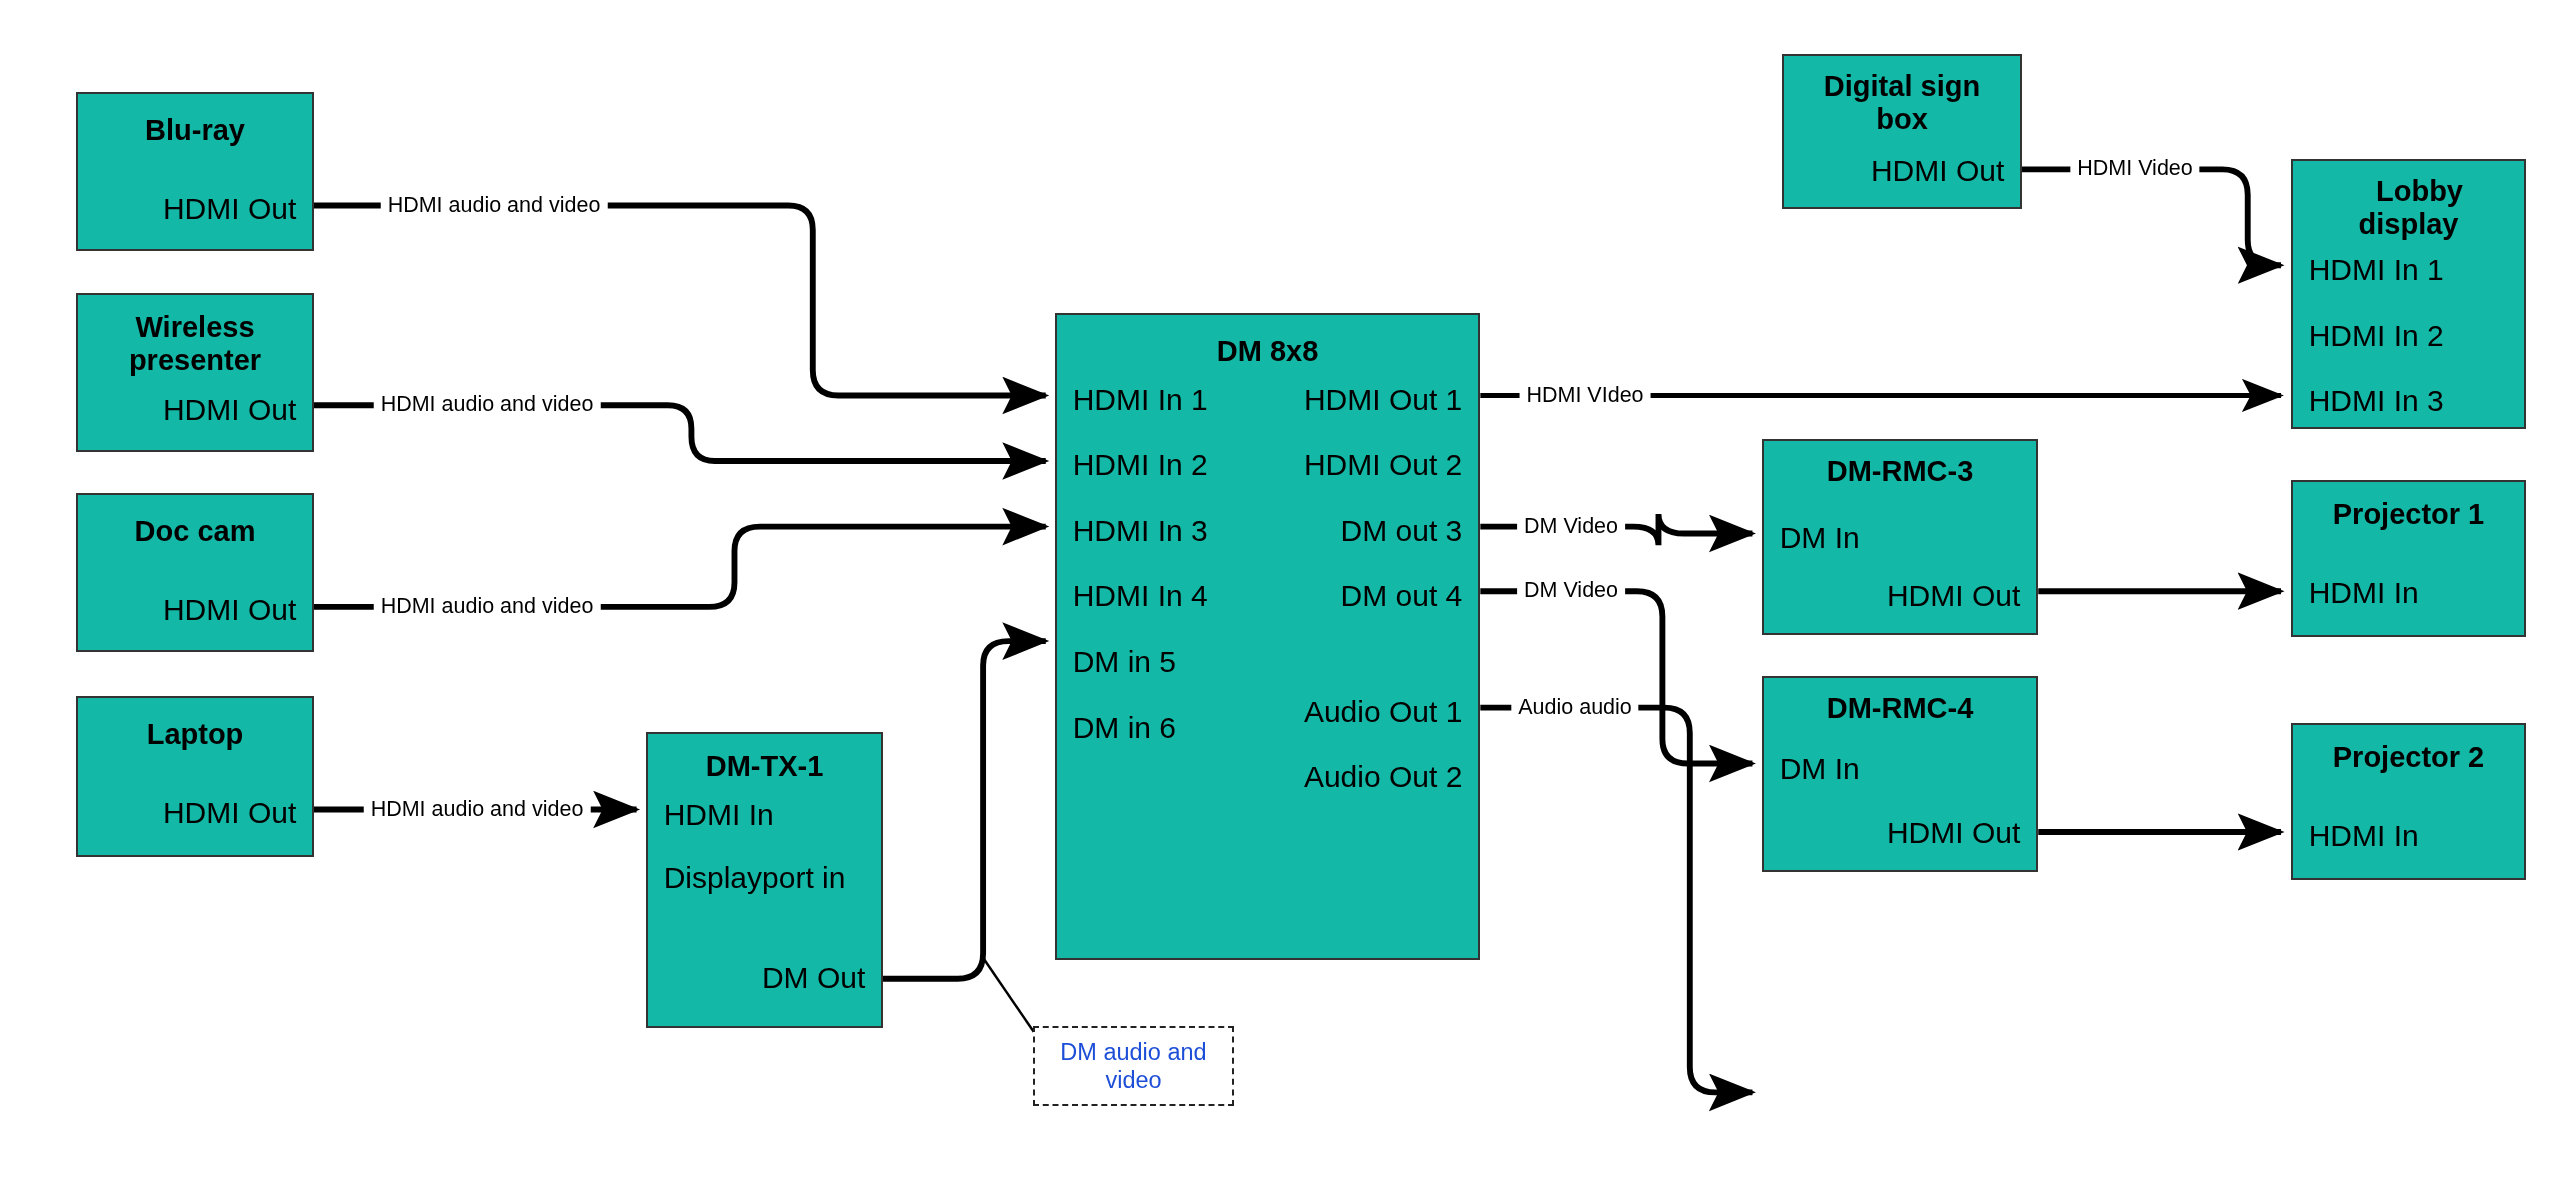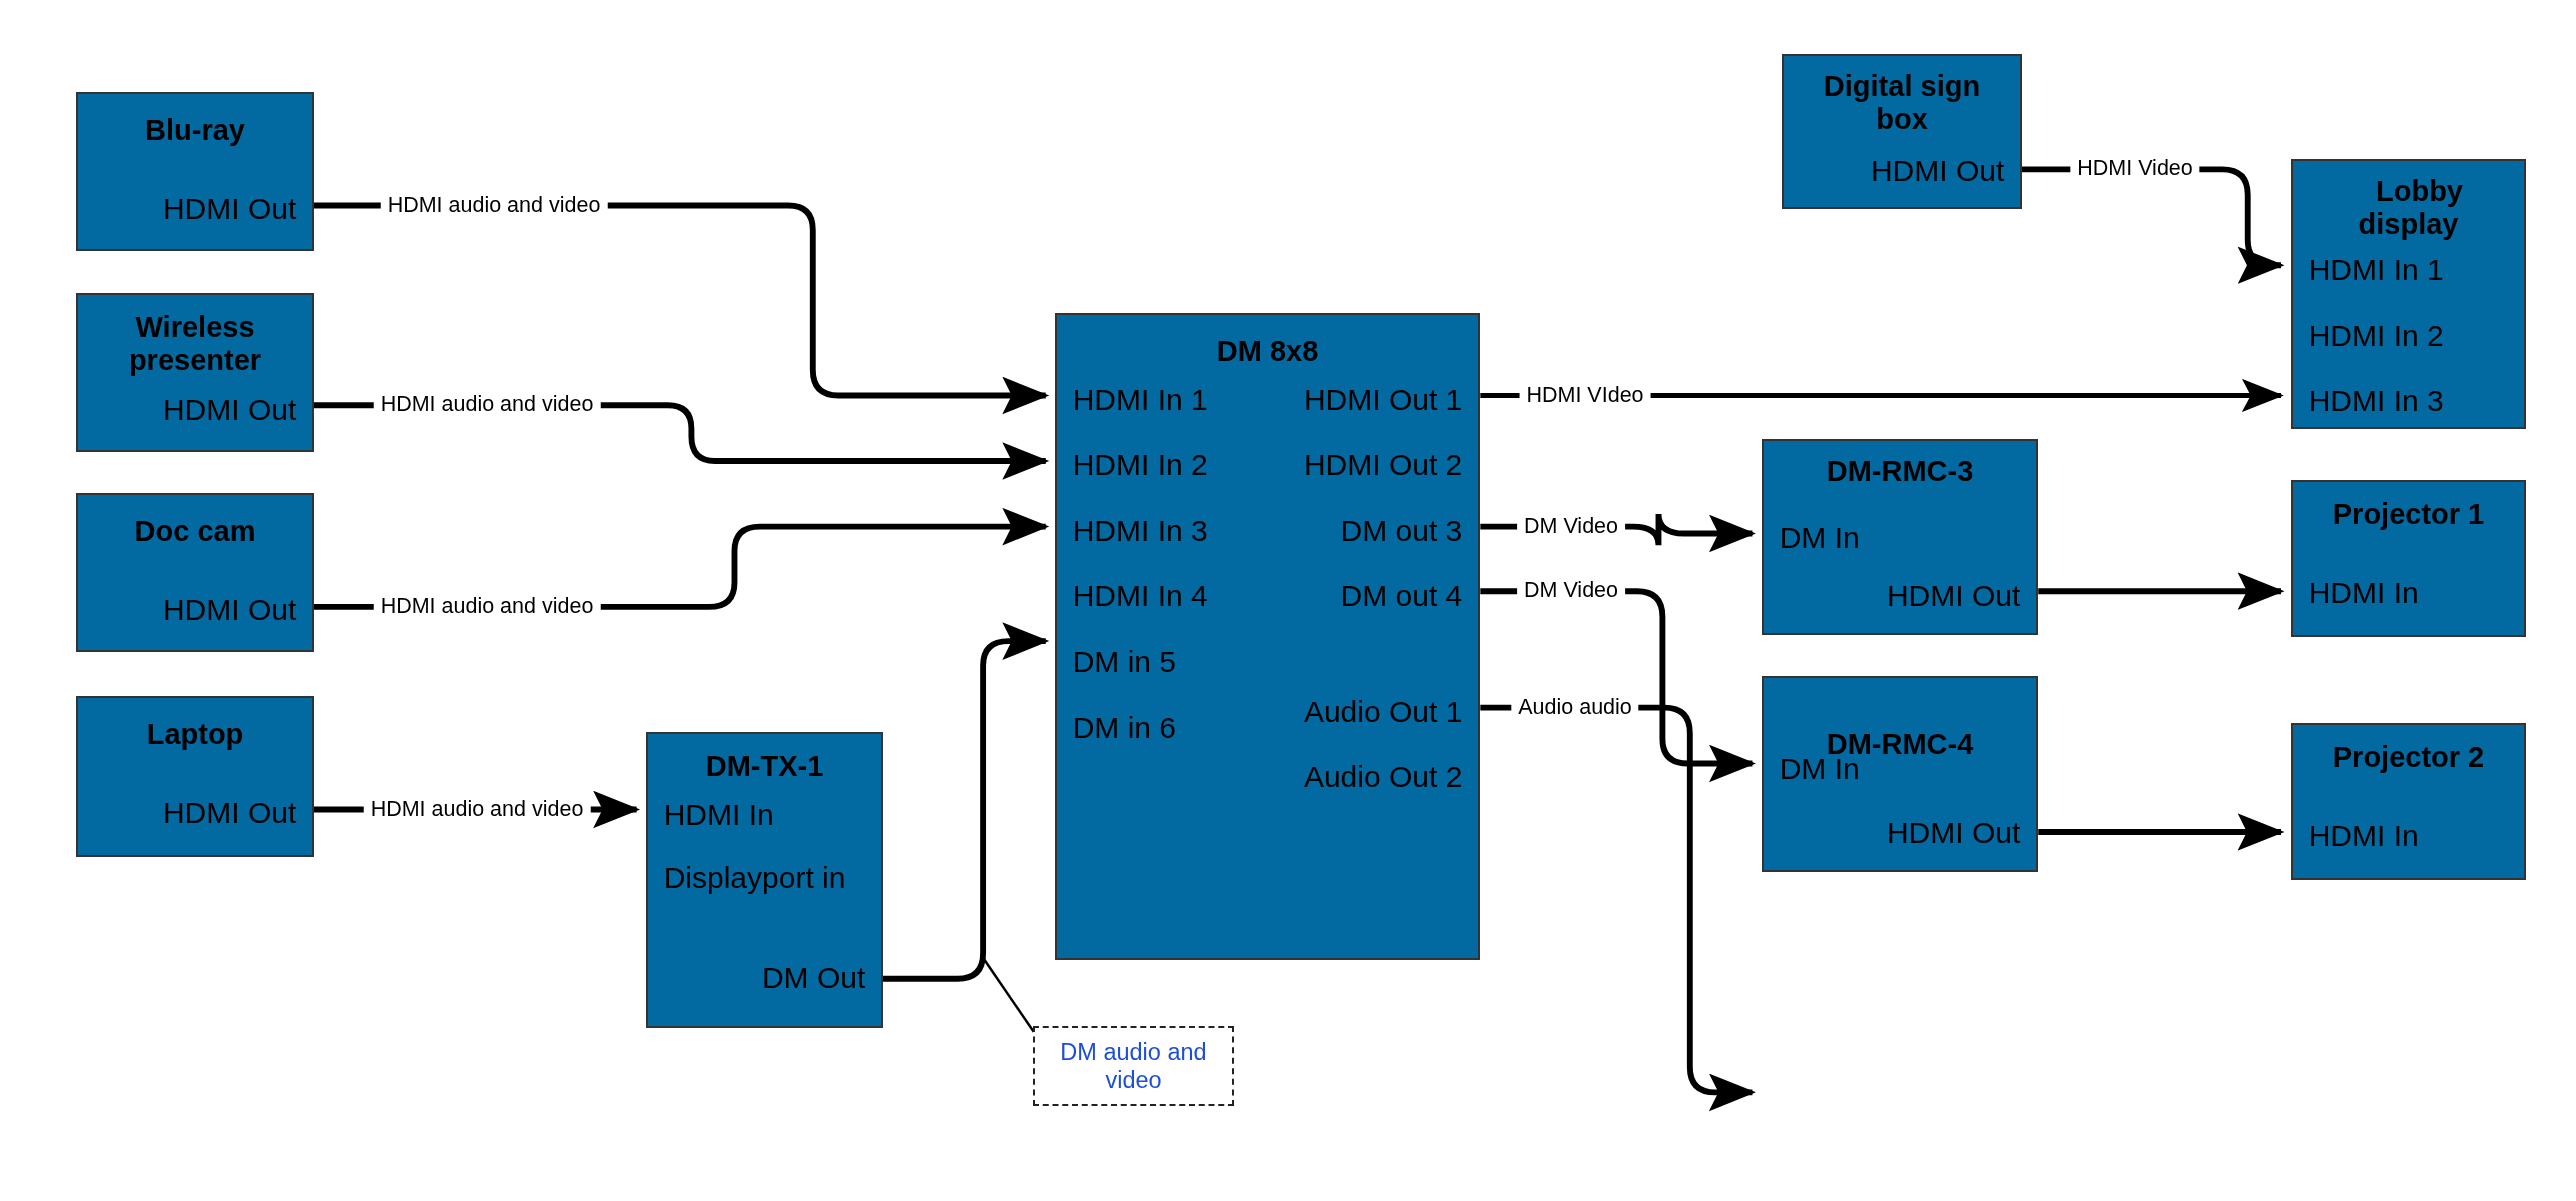--- a/index.html
+++ b/index.html
@@ -23,21 +23,21 @@
     left: 0;
     top: 0;
     width: 2576px;
     height: 1201px;
     pointer-events: none;
   }
   .node {
     position: absolute;
     box-sizing: border-box;
     border: 2.9px solid #333333;
-    background: #0369a1;
+    background: #14b8a6;
     z-index: 5;
   }
   .node-title {
     font-weight: bold;
     font-size: 29px;
     color: #000000;
     text-align: center;
     line-height: 1.12;
     position: absolute;
     left: 0;
@@ -191,21 +191,21 @@
     <div class="port left" style="top:223px;">HDMI In 3</div>
   </div>
 
   <div class="node" style="left:1762px; top:439px; width:276px; height:196px;">
     <div class="node-title" style="top:13.7px;">DM-RMC-3</div>
     <div class="port left" style="top:80px;">DM In</div>
     <div class="port right" style="top:138px;">HDMI Out</div>
   </div>
 
   <div class="node" style="left:1762px; top:676px; width:276px; height:196px;">
-    <div class="node-title" style="top:13.7px;margin-top:36px;">DM-RMC-4</div>
+    <div class="node-title" style="top:13.7px;">DM-RMC-4</div>
     <div class="port left" style="top:74px;">DM In</div>
     <div class="port right" style="top:138px;">HDMI Out</div>
   </div>
 
   <div class="node" style="left:2291px; top:480px; width:235px; height:157px;">
     <div class="node-title" style="top:15.7px;">Projector 1</div>
     <div class="port left" style="top:94px;">HDMI In</div>
   </div>
 
   <div class="node" style="left:2291px; top:723px; width:235px; height:157px;">

